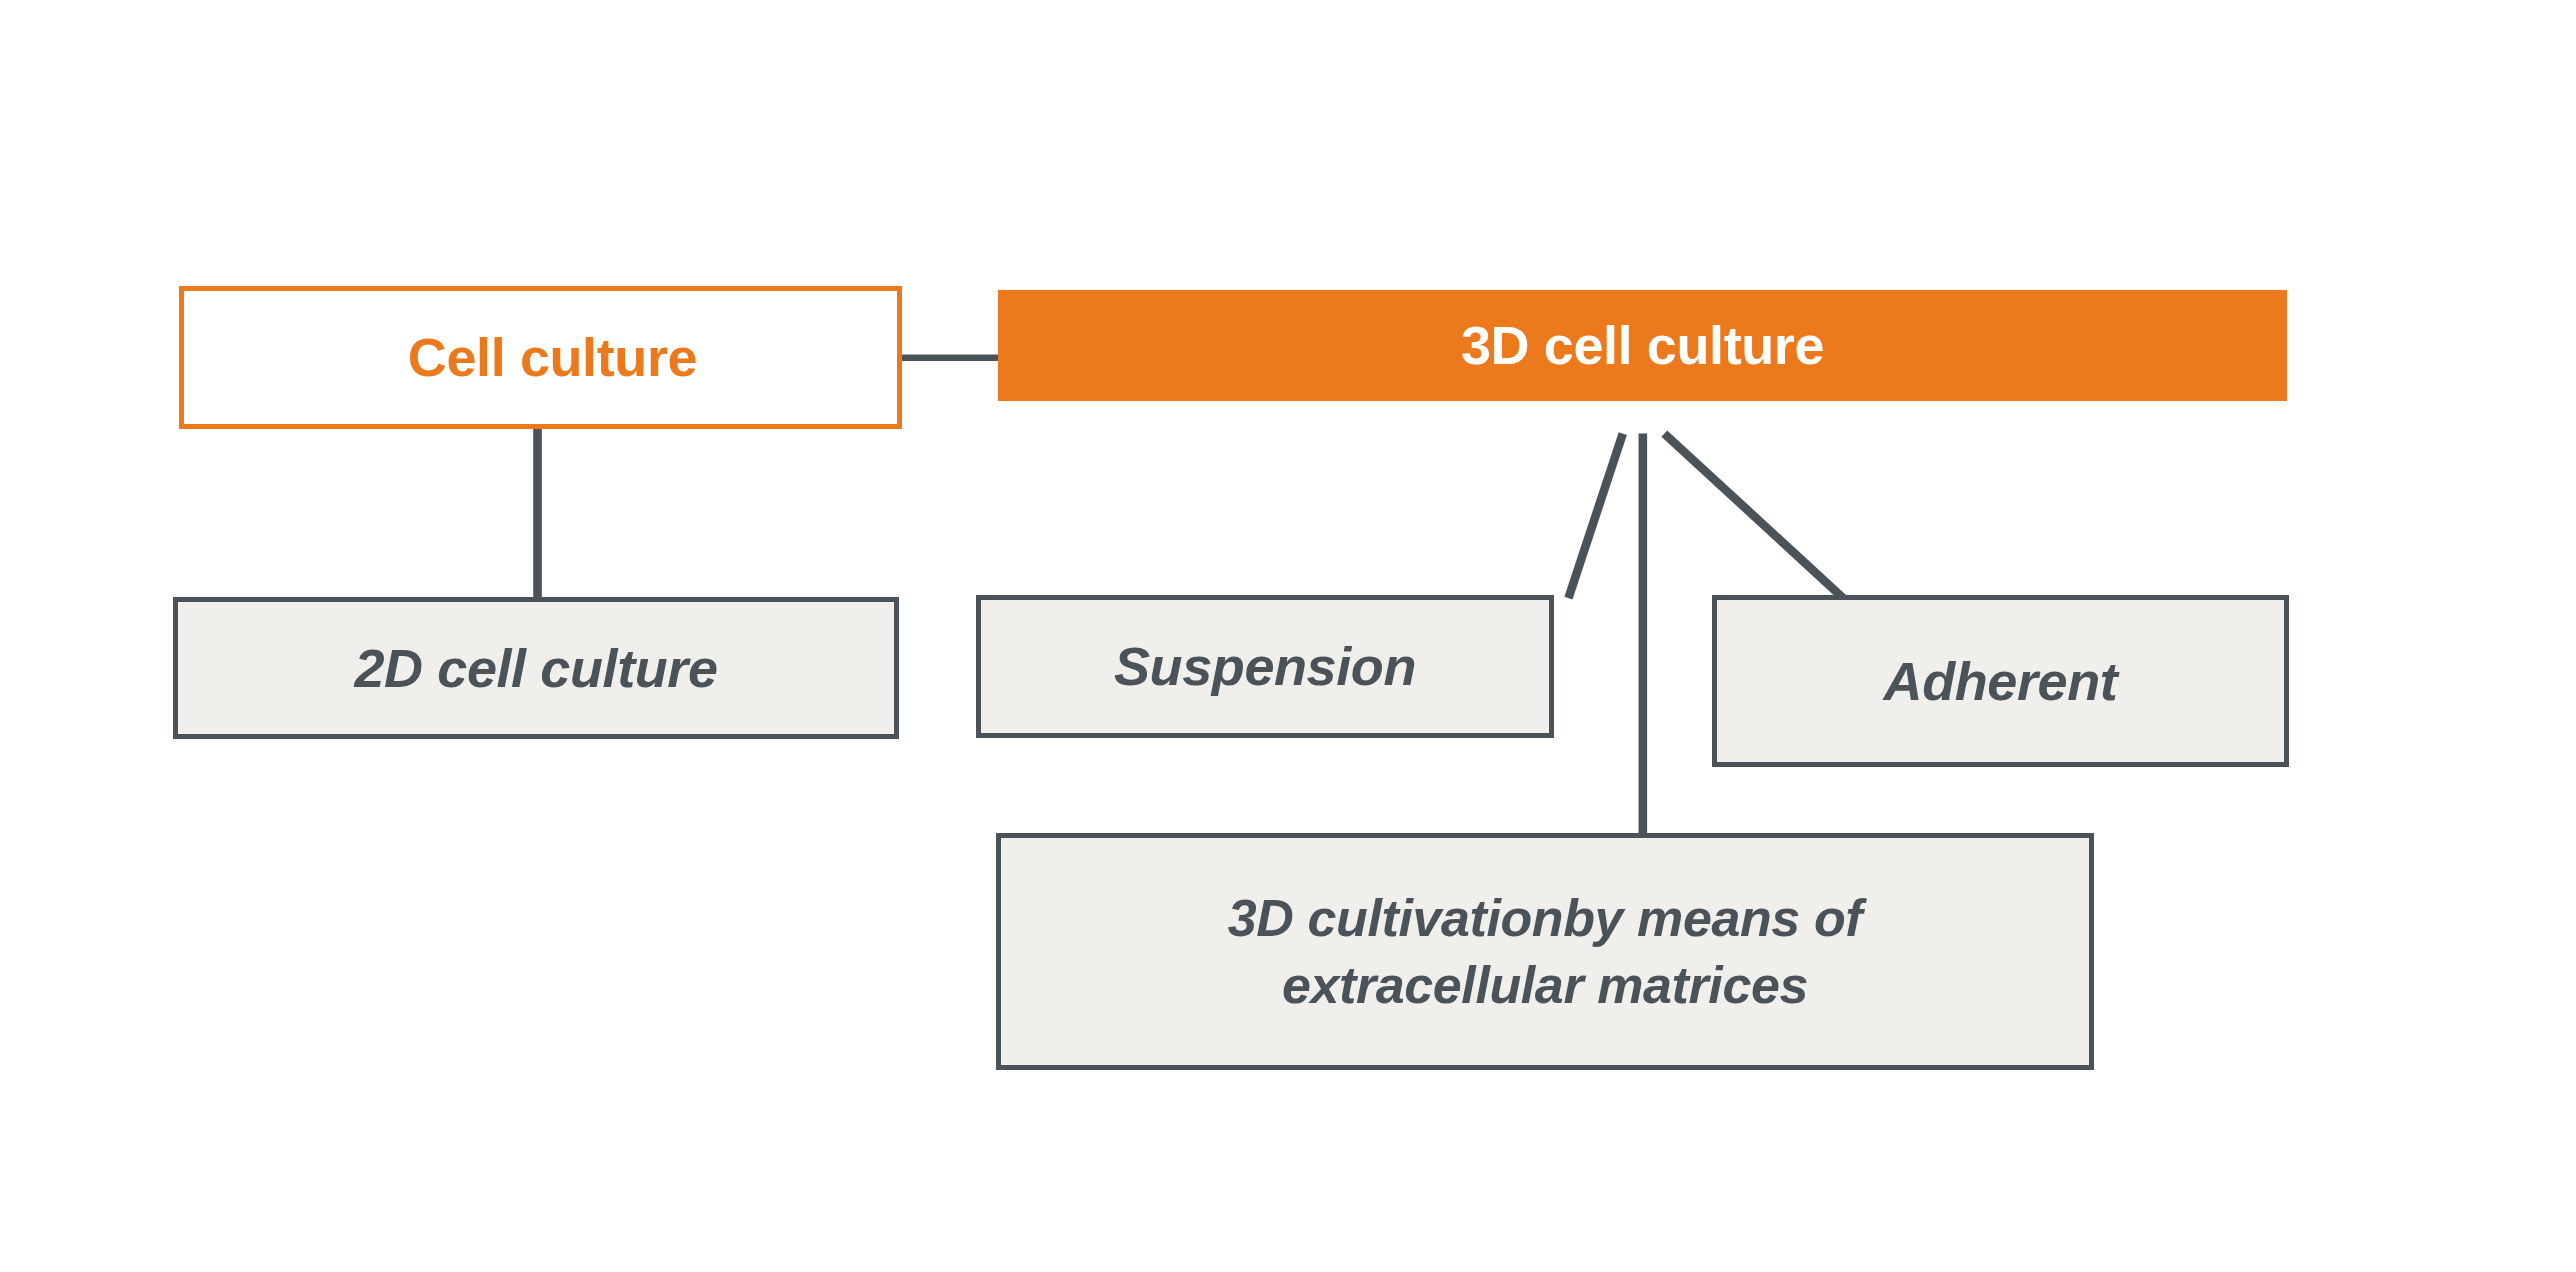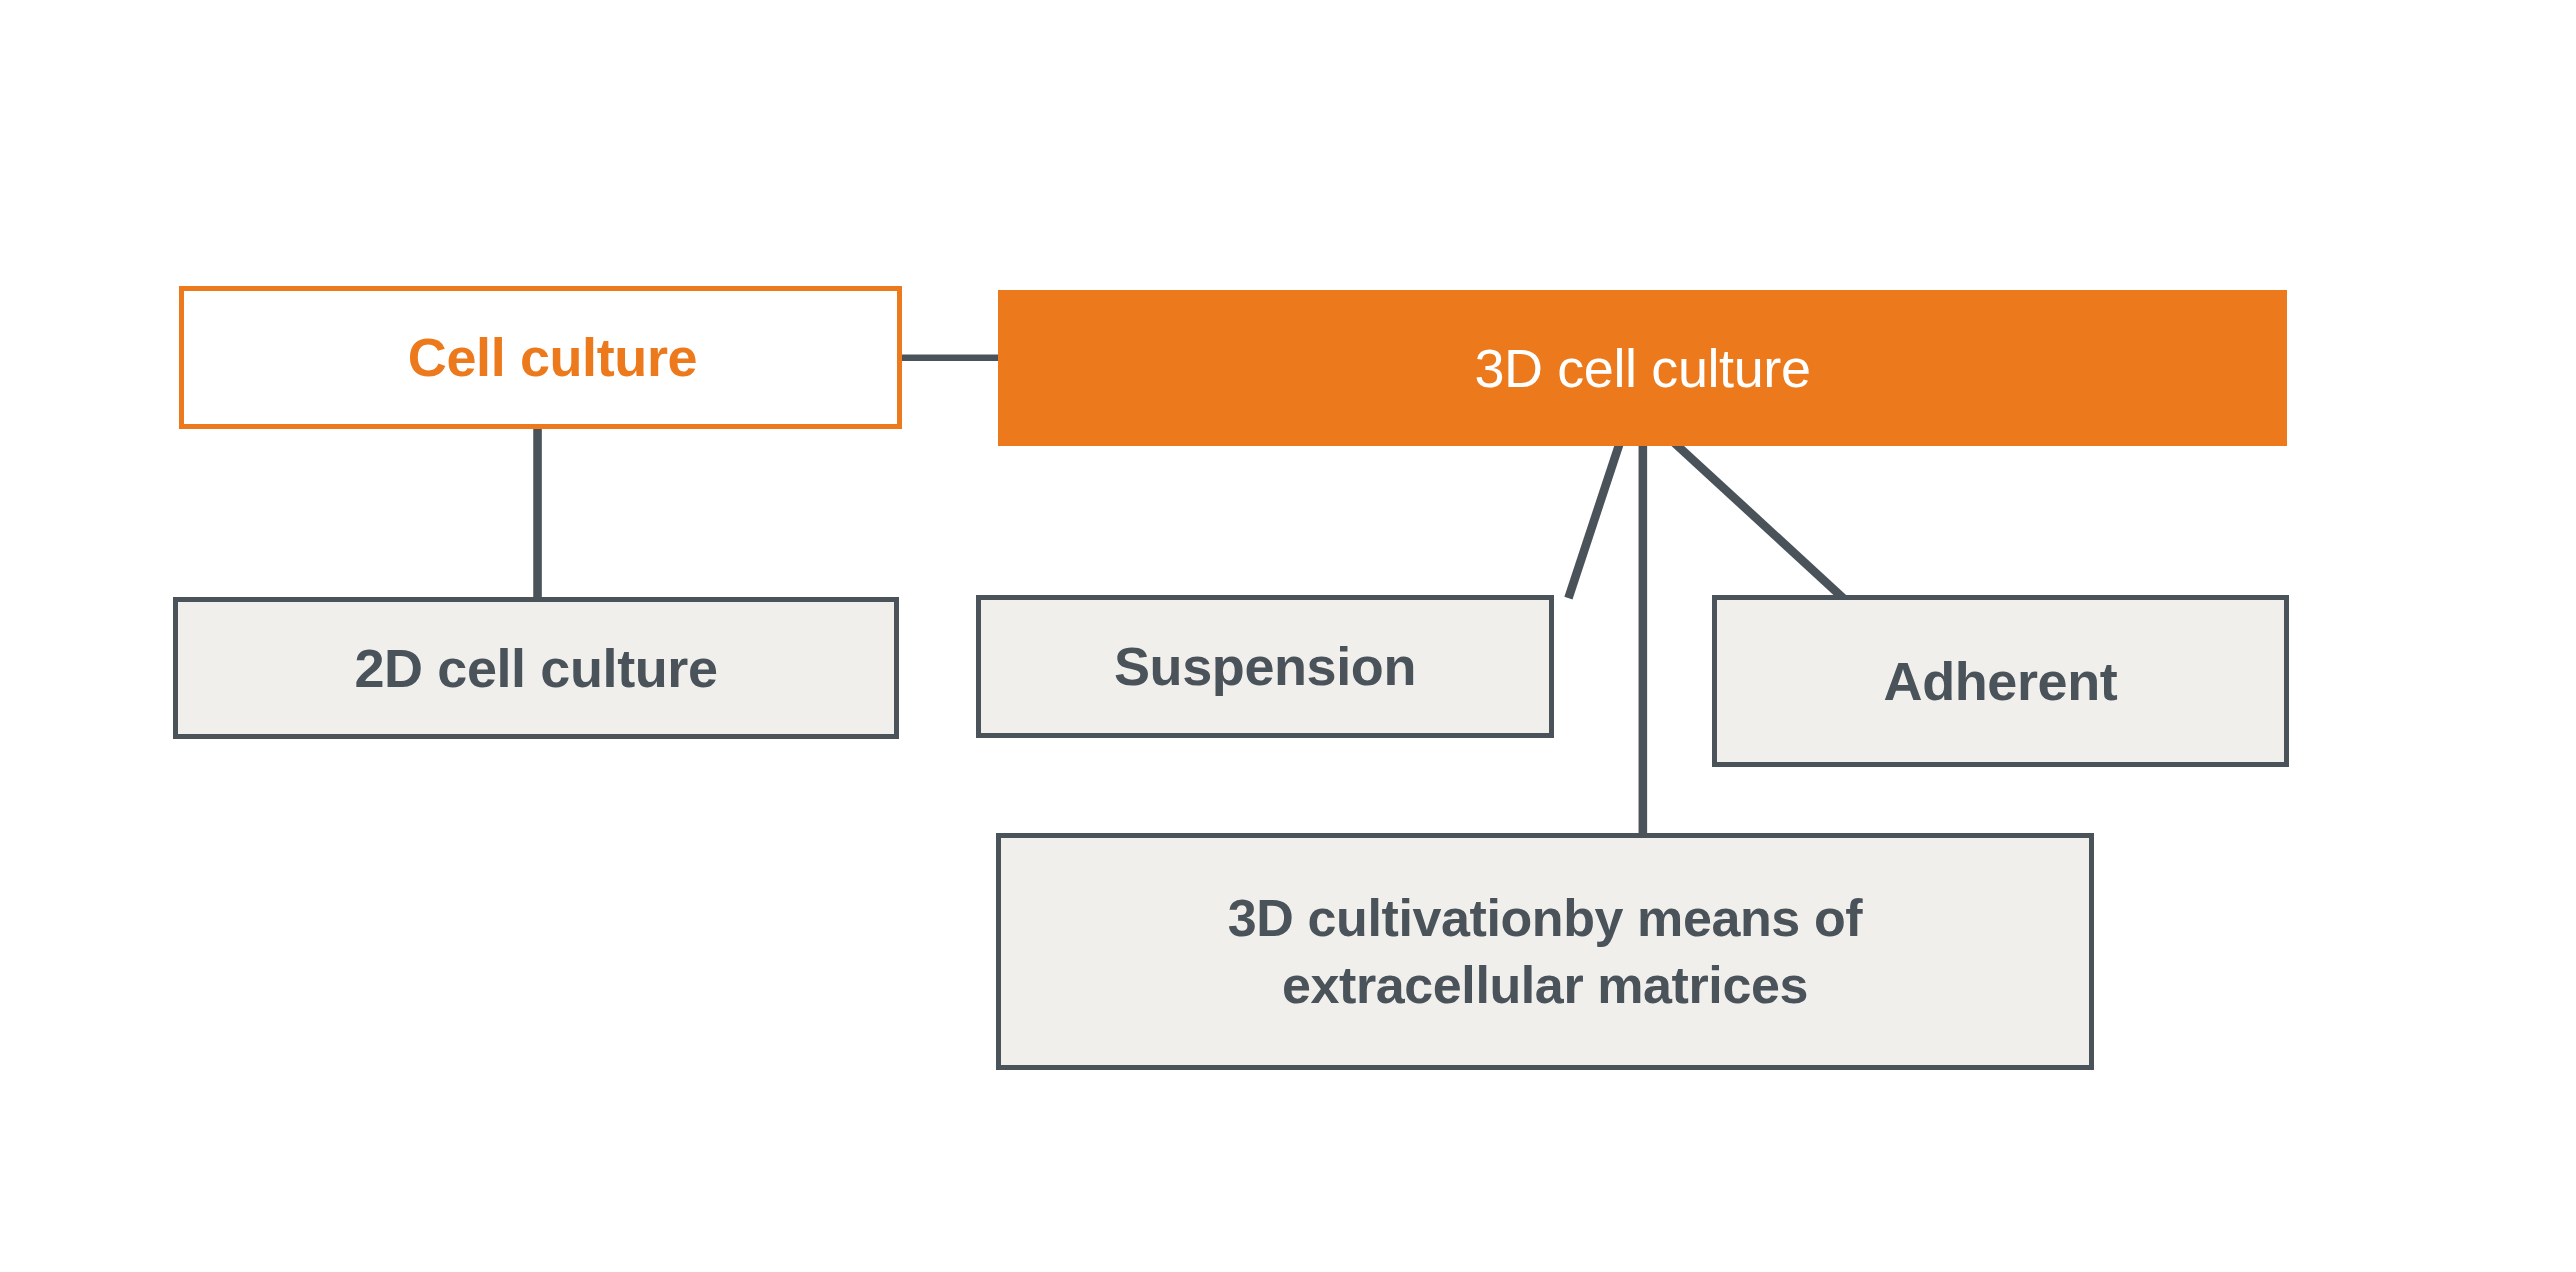--- a/index.html
+++ b/index.html
@@ -56,35 +56,36 @@
     font-size: 54px;
     font-weight: bold;
     padding-left: 24px;
   }
 
   
   .node--highlight {
     left: 998px;
     top: 290px;
     width: 1289px;
-    height: 156px;
+    height: 111px;
     background: #EC7A1C;
     border: none;
     color: #ffffff;
     font-size: 54px;
-    font-weight: normal;
+    font-weight: bold;
     align-items: center;
   }
 
   
   .node--plain {
     background: #F0EFEB;
     border: 5.7px solid #4A525A;
     color: #4A525A;
     font-weight: bold;
+    font-style: italic;
   }
   .node--2d {
     left: 173px;
     top: 597px;
     width: 726px;
     height: 142px;
     font-size: 54px;
   }
   .node--suspension {
     left: 976px;

